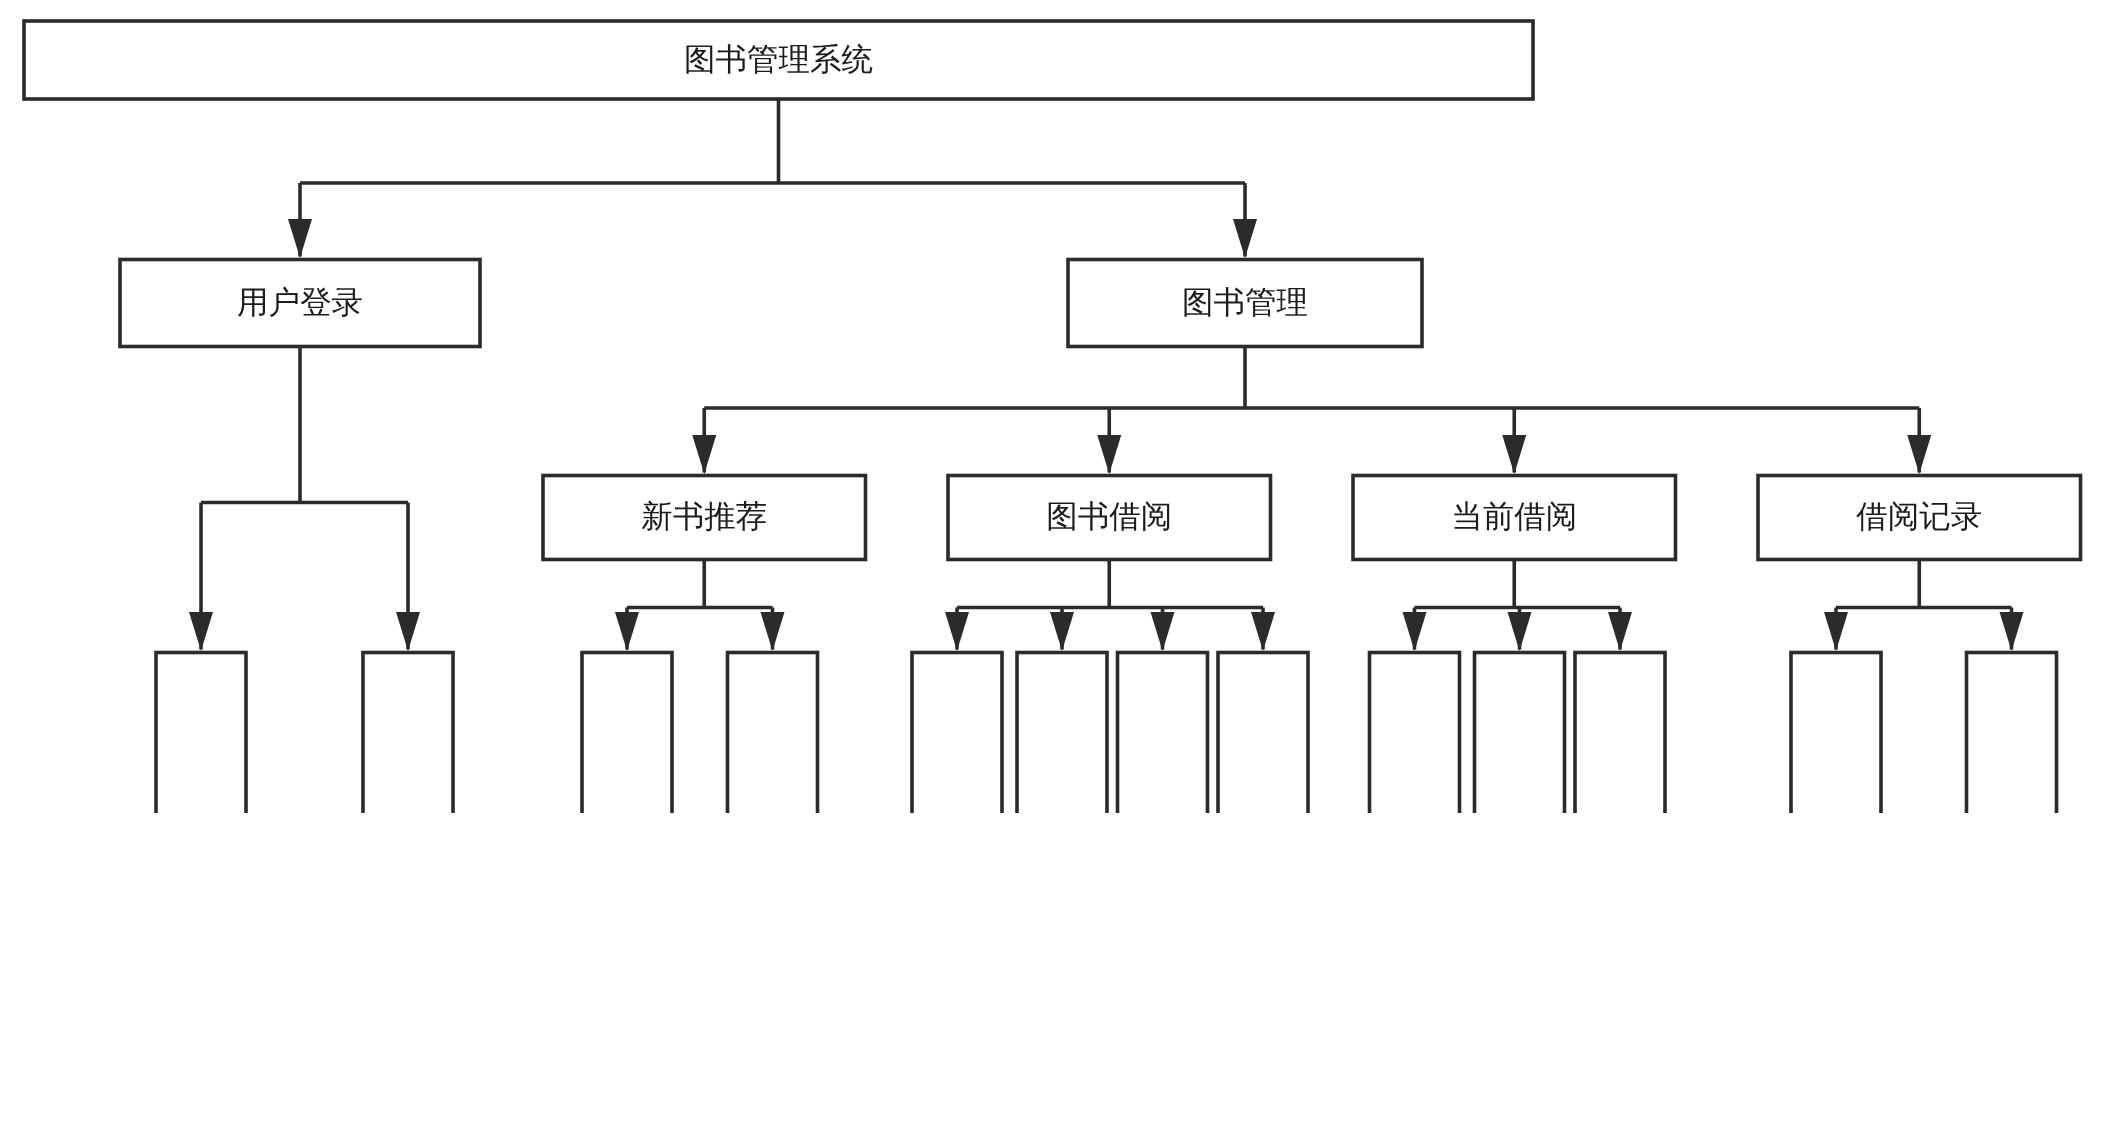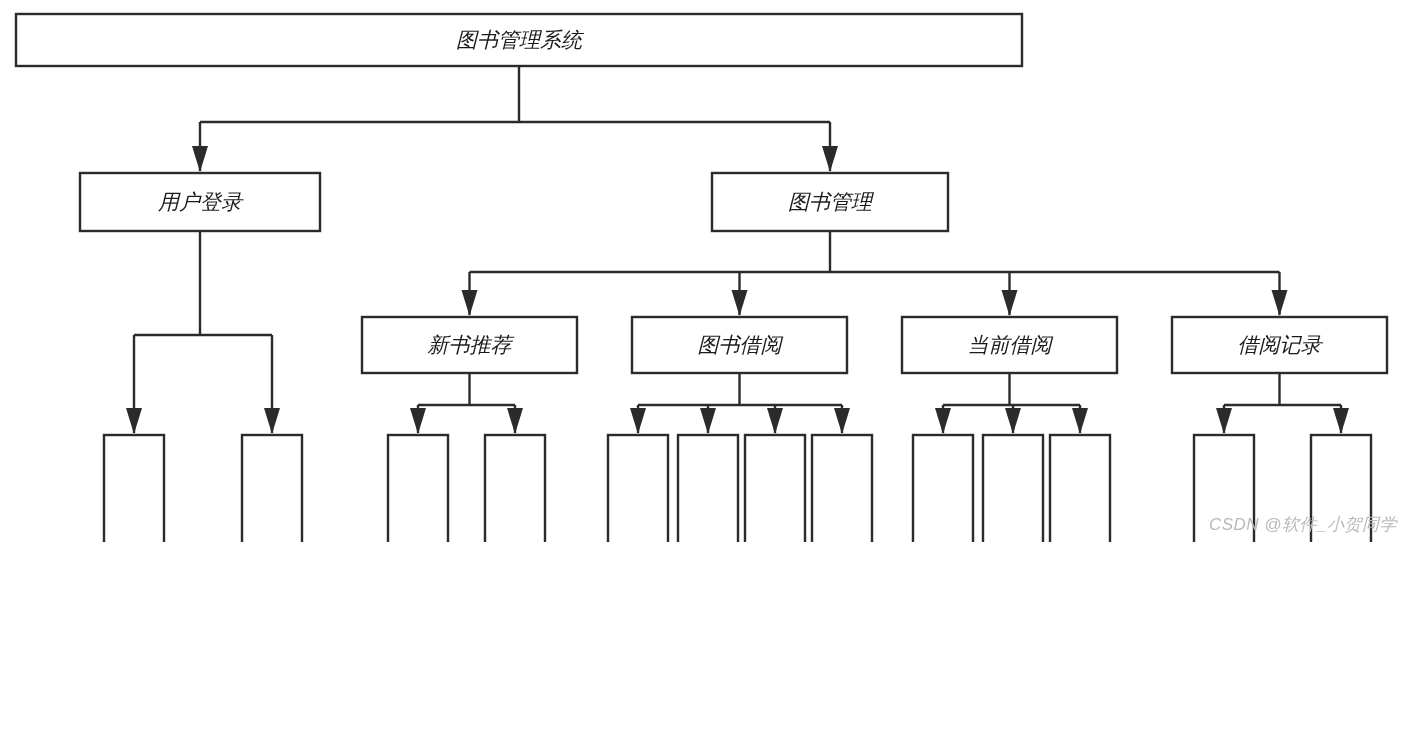--- a/index.html
+++ b/index.html
@@ -9,21 +9,20 @@
   }
   body {
     font-family: "Liberation Sans", "DejaVu Sans", sans-serif;
   }
   #diagram-root {
     position: relative;
     width: 1405px;
     height: 542px;
     background: #ffffff;
     overflow: hidden;
-    font-style: italic;
   }
   svg#flow {
     position: absolute;
     left: 0;
     top: 0;
     width: 1405px;
     height: 747px;
   }
   .node-rect {
     fill: #ffffff;
@@ -213,14 +212,13 @@
       <div class="vlabel" style="left: 678px; top: 435px; width: 60px; height: 300px;">新增图书（管理员）</div>
       <div class="vlabel" style="left: 745px; top: 435px; width: 60px; height: 300px;">编辑图书（管理员）</div>
       <div class="vlabel" style="left: 812px; top: 435px; width: 60px; height: 300px;">借阅图书</div>
       <div class="vlabel" style="left: 913px; top: 435px; width: 60px; height: 300px;">查询图书</div>
       <div class="vlabel" style="left: 983px; top: 435px; width: 60px; height: 300px;">归还图书</div>
       <div class="vlabel" style="left: 1050px; top: 435px; width: 60px; height: 300px;">确认归还（管理员）</div>
       <div class="vlabel" style="left: 1194px; top: 435px; width: 60px; height: 300px;">新增借阅记录</div>
       <div class="vlabel" style="left: 1311px; top: 435px; width: 60px; height: 300px;">查询借阅记录</div>
     </div>
 
-  <div class="watermark">CSDN @软件_小贺同学</div>
 </div>
 
 </body></html>

